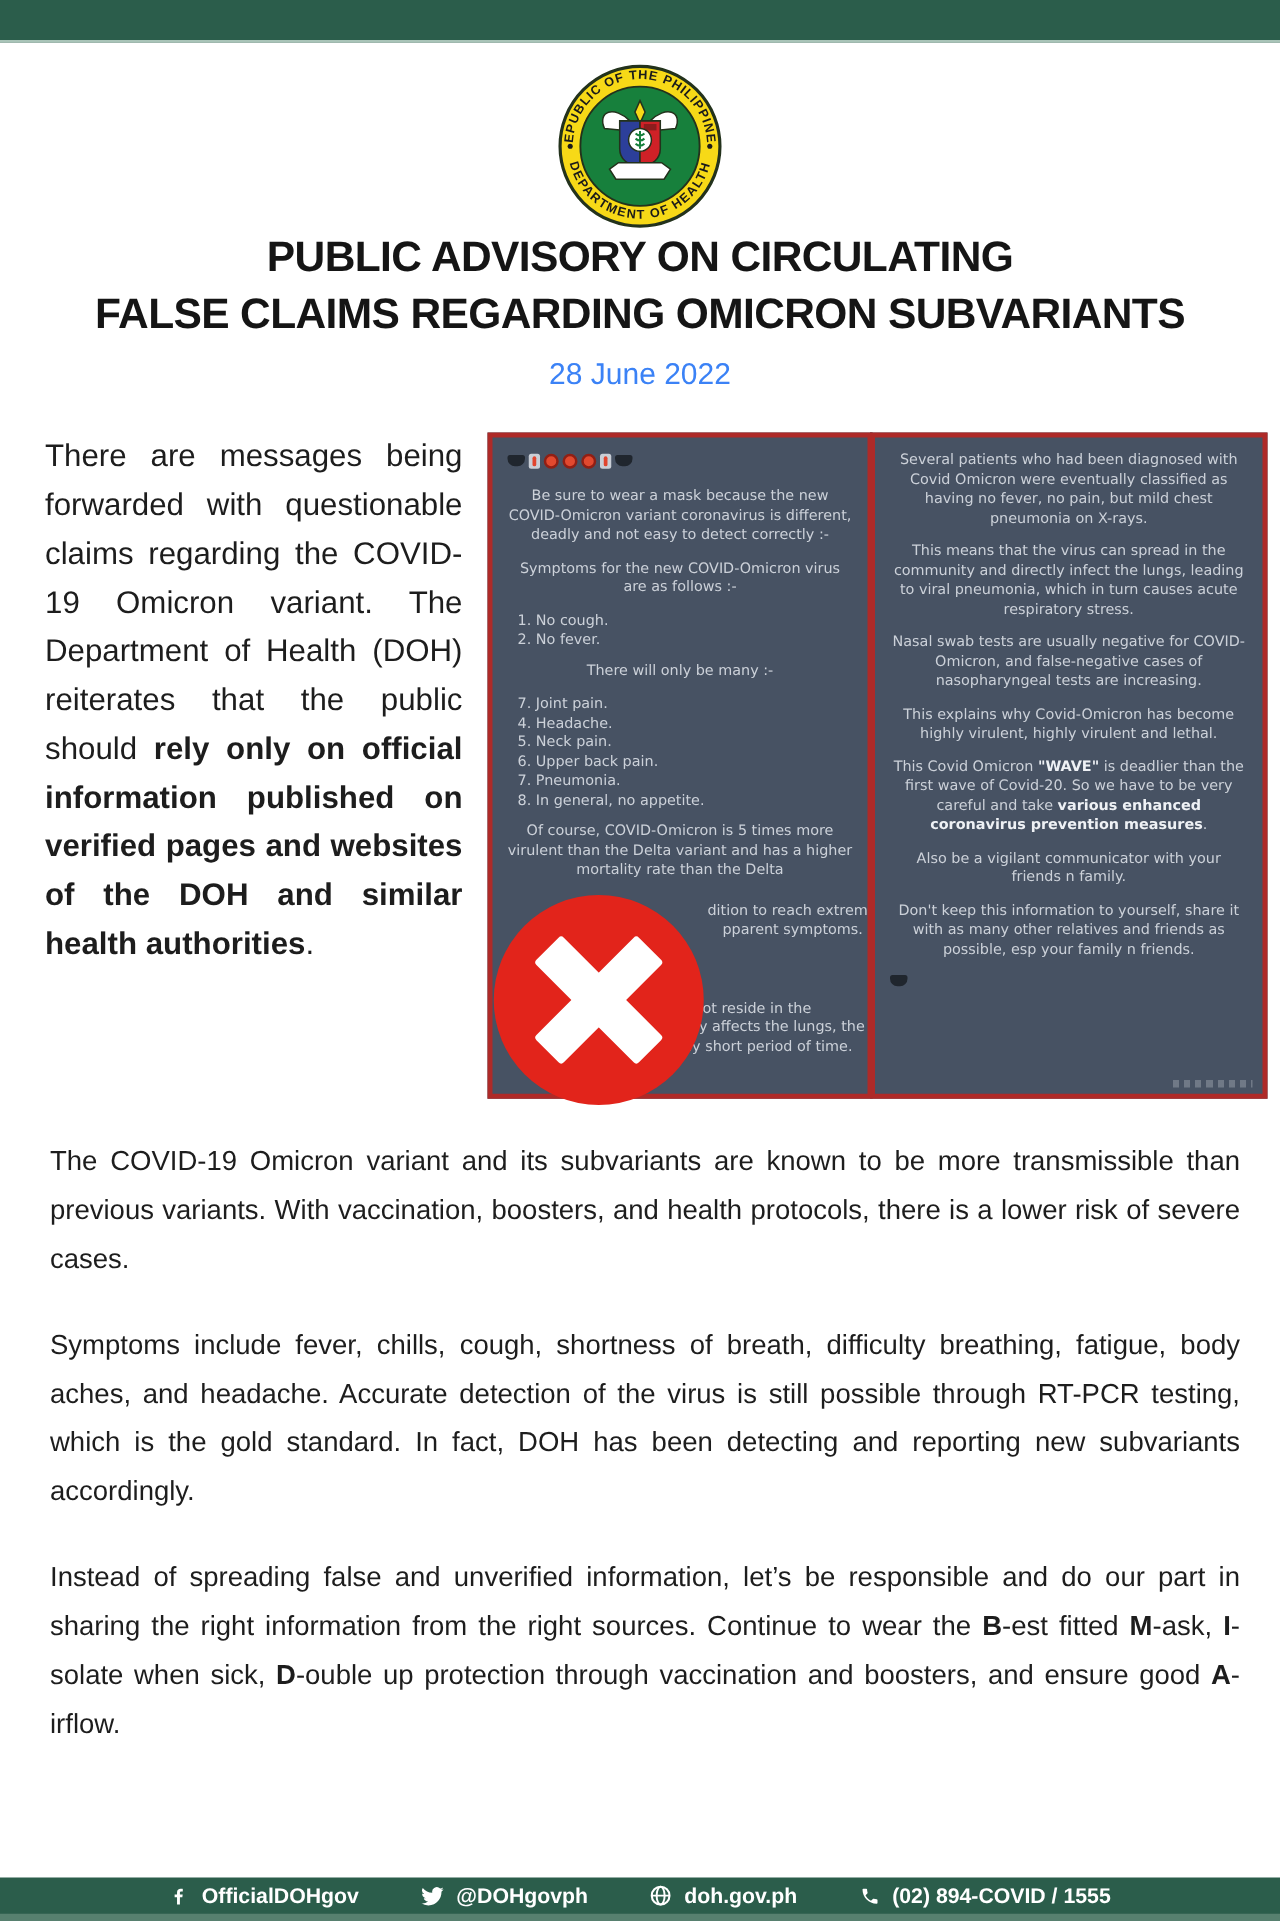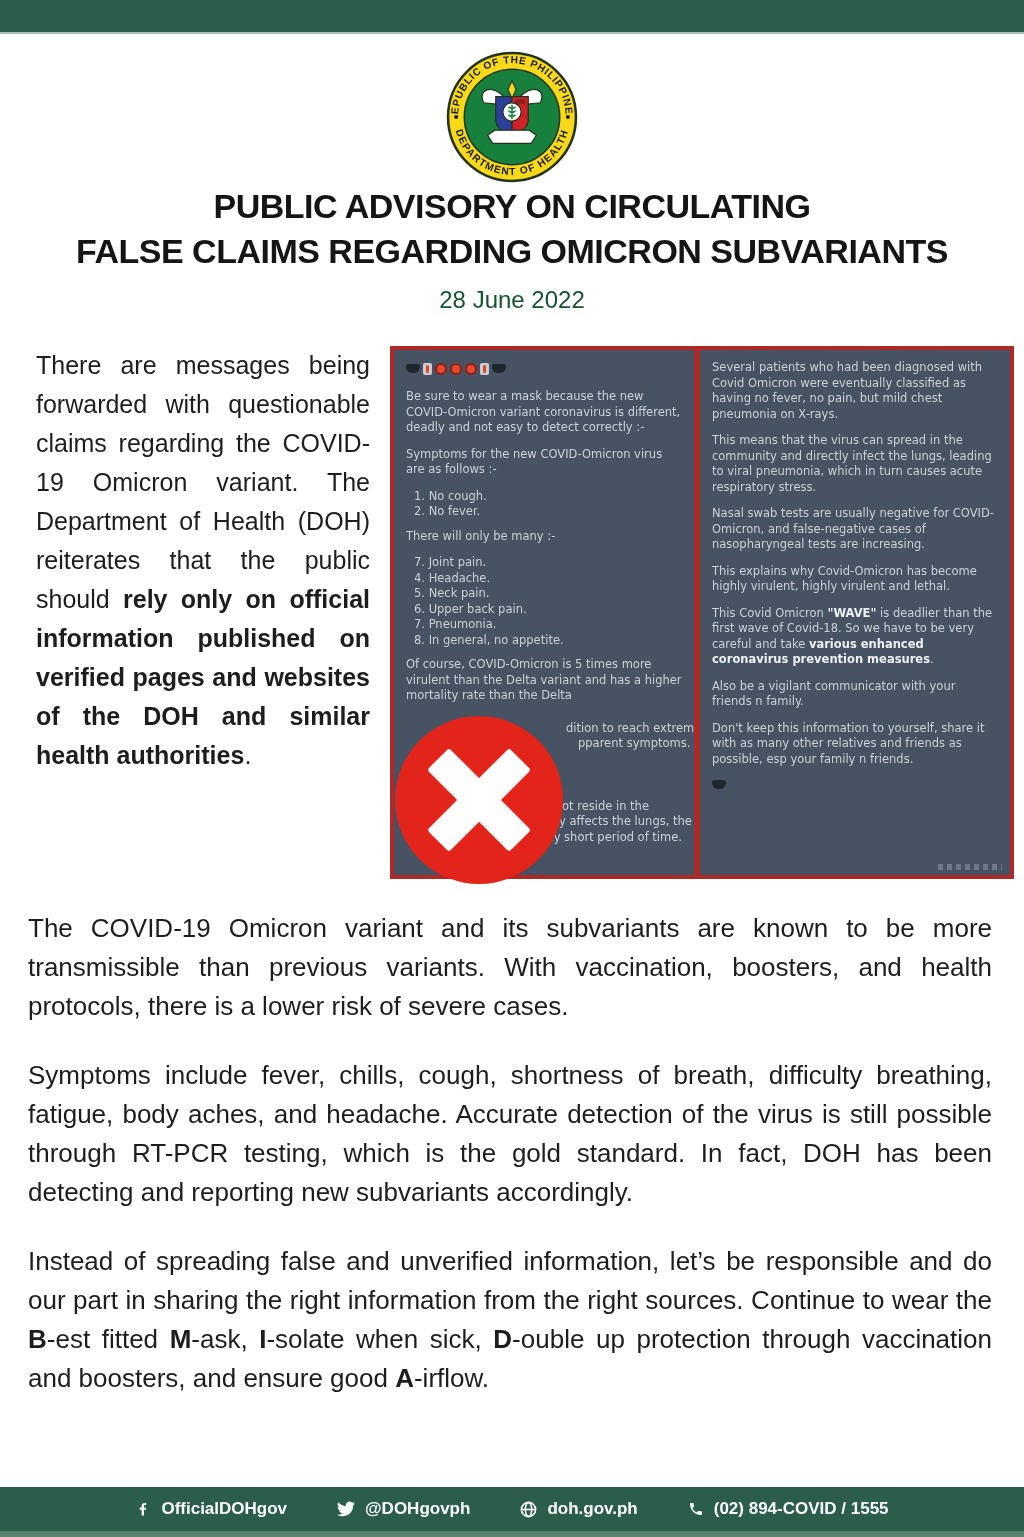--- a/index.html
+++ b/index.html
@@ -9,36 +9,36 @@
     font-family:"Liberation Sans", sans-serif; overflow:hidden;
   }
   .top-strip { height:34px; background:#2b5d4b; border-bottom:2px solid #a9c4b8; }
 
   
   .seal-wrap { display:flex; justify-content:center; margin-top:16px; }
 
   
   .title { text-align:center; font-size:34px; font-weight:800; color:#151515;
            line-height:45px; letter-spacing:-0.5px; margin-top:0; }
-  .date  { text-align:center; font-size:24px; color:#14532d; margin-top:12px; }
+  .date  { text-align:center; font-size:24px; color:#3b82f6; margin-top:12px; }
 
   
   .columns { display:flex; margin:32px 30px 0 36px; gap:20px; }
   .intro { width:334px; font-size:25px; line-height:39px; text-align:justify;
            color:#1d1d1d; flex:none; }
   .intro .b { font-weight:700; }
 
   
   .embed { position:relative; width:624px; height:533px; display:flex; flex:none; }
   .panel { background:#475263; border:4px solid #ae2a28; color:#ccd1d9;
            font-size:11.5px; line-height:15.5px; padding:10px 12px;
            font-family:"DejaVu Sans", sans-serif; overflow:hidden; }
   .panel.pl { width:308px; }
   .panel.pr { width:318px; margin-left:-2px; position:relative; }
-  .panel p { margin:0 0 11px; }
+  .panel p { margin:0 0 11px;text-align:center; }
   .panel .lst div { margin:0; }
   .panel .gap-s { height:9px; }
   .panel .bold-w { font-weight:700; color:#eef1f5; }
   .frag { white-space:nowrap; }
   .frag-row { display:flex; justify-content:space-between; white-space:nowrap; }
   .emoji-row { margin:2px 0 14px; height:13px; display:flex; align-items:center; }
   .em { display:inline-block; margin-right:3px; }
   .em.mask { width:14px; height:9px; background:#20262e; border-radius:2px 2px 6px 6px; }
   .em.thermo { width:9px; height:12px; background:#c9ced6; border-radius:2px; position:relative; }
   .em.thermo::after { content:""; position:absolute; left:3px; top:2px; width:3px;
@@ -50,26 +50,26 @@
 
   
   .xmark { position:absolute; left:5px; top:370px; width:168px; height:168px;
            background:#e2241b; border-radius:50%; }
   .xmark::before, .xmark::after { content:""; position:absolute; left:50%; top:50%;
            width:116px; height:31px; background:#ffffff; border-radius:3px; }
   .xmark::before { transform:translate(-50%,-50%) rotate(45deg); }
   .xmark::after  { transform:translate(-50%,-50%) rotate(-45deg); }
 
   
-  .bodyp { margin:30px 32px 0 28px; font-size:26px; line-height:39px;
+  .bodyp { margin:30px 32px 0 40px; font-size:22px; line-height:39px;
            text-align:justify; color:#1d1d1d; }
   .bodyp .b { font-weight:700; }
 
   
-  .footer { position:absolute; left:0; right:0; bottom:0; height:50px;
+  .footer { position:absolute; left:0; right:0; bottom:0; height:35px;
             background:#2b5d4b; border-bottom:6px solid #57806f;
             display:flex; align-items:center; justify-content:center; gap:50px; }
   .f-item { display:flex; align-items:center; gap:10px; color:#ffffff;
             font-size:17px; font-weight:700; }
   .f-item svg { display:block; }
 </style>
 </head>
 <body>
 
 <div class="page">
@@ -158,21 +158,21 @@
           <span>"windo</span>
           <span>ely short period of time.</span>
         </div>
       </div>
 
       <div class="panel pr">
         <p>Several patients who had been diagnosed with Covid Omicron were eventually classified as having no fever, no pain, but mild chest pneumonia on X-rays.</p>
         <p>This means that the virus can spread in the community and directly infect the lungs, leading to viral pneumonia, which in turn causes acute respiratory stress.</p>
         <p>Nasal swab tests are usually negative for COVID-Omicron, and false-negative cases of nasopharyngeal tests are increasing.</p>
         <p>This explains why Covid-Omicron has become highly virulent, highly virulent and lethal.</p>
-        <p><span>This Covid Omicron </span><span class="bold-w">"WAVE"</span><span> is deadlier than the first wave of Covid-18.  So we have to be very careful and take </span><span class="bold-w">various enhanced coronavirus prevention measures</span><span>.</span></p>
+        <p><span>This Covid Omicron </span><span class="bold-w">"WAVE"</span><span> is deadlier than the first wave of Covid-20.  So we have to be very careful and take </span><span class="bold-w">various enhanced coronavirus prevention measures</span><span>.</span></p>
         <p>Also be a vigilant communicator with your friends n family.</p>
         <p>Don't keep this information to yourself, share it with as many other relatives and friends as possible, esp your family n friends.</p>
         <span class="em mask"></span>
         <div class="wm"></div>
       </div>
 
       <div class="xmark"></div>
     </div>
   </div>
 

